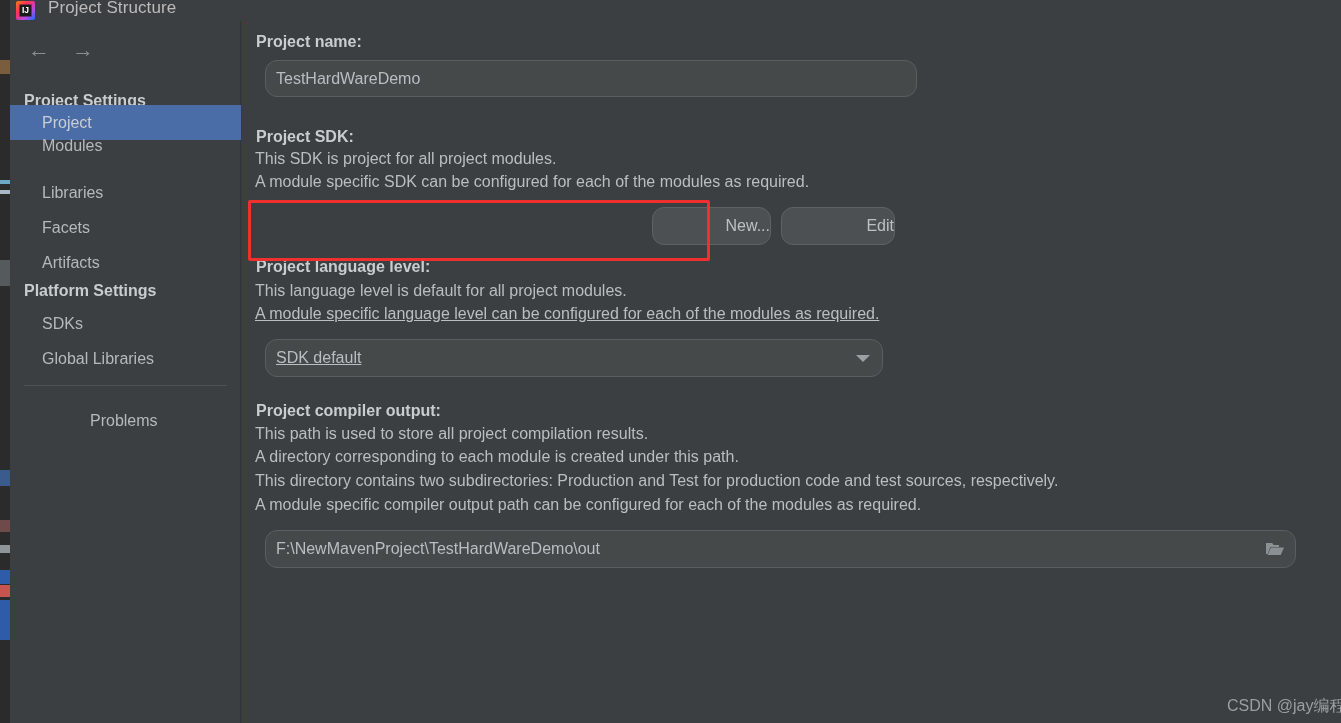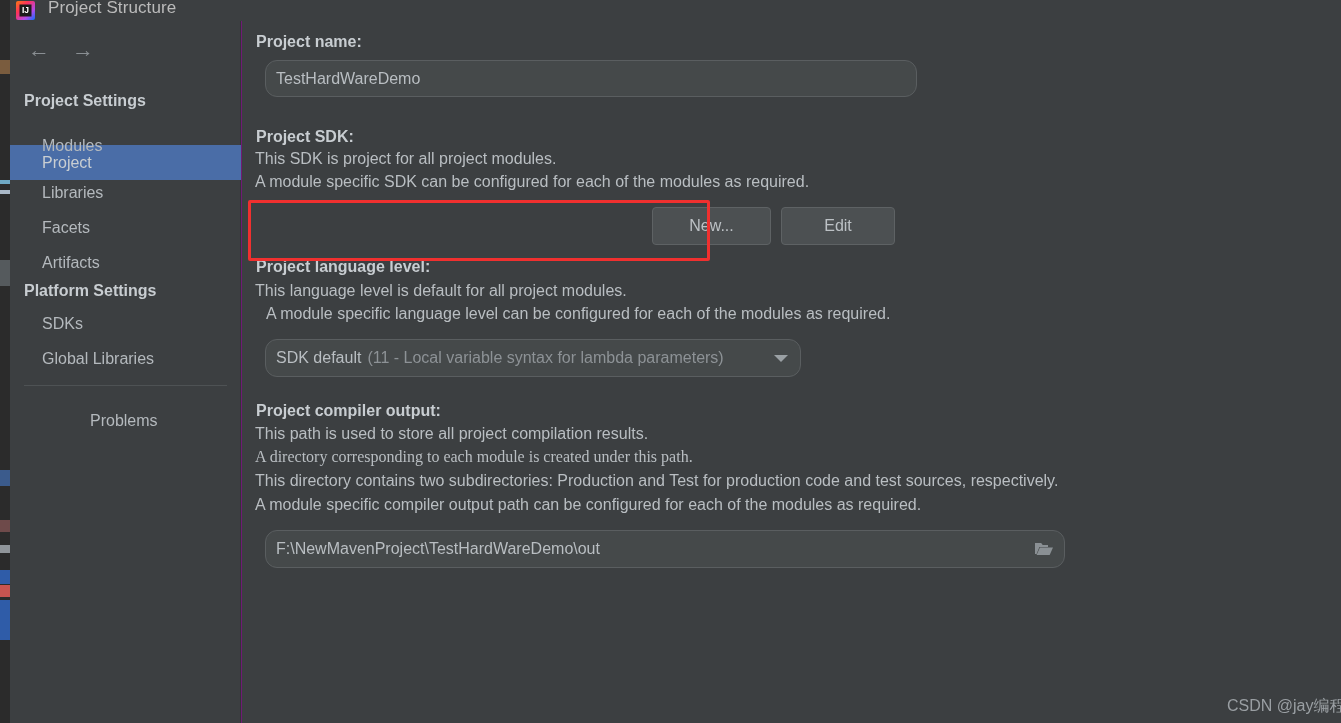--- a/index.html
+++ b/index.html
@@ -4,21 +4,21 @@
 <style>
   * { margin:0; padding:0; box-sizing:border-box; }
   html, body {
     width:1341px; height:723px;
     overflow:hidden;
     background:#3c3f41;
     font-family:"Liberation Sans", sans-serif;
     -webkit-font-smoothing:antialiased;
   }
 
-  #root { position:relative; width:1341px; height:723px; background:#701a75; }
+  #root { position:relative; width:1341px; height:723px; background:#7f1d1d; }
 
   
   .ide-sliver {
     position:absolute; left:0; top:0; width:10px; height:723px;
     background:#2b2b2b;
   }
   .ide-sliver .tick { position:absolute; left:0; width:10px; }
 
   
   .titlebar {
@@ -60,21 +60,20 @@
     position:absolute; left:0; width:231px; height:35px;
     display:flex; align-items:center;
     padding-left:32px;
     font-size:16px; color:#b4b9bd;
     white-space:nowrap;
     cursor:default;
   }
   .nav-item.selected {
     background:#4a6da7;
     color:#c9ced2;
-    margin-top:40px;
   }
   .sidebar-sep {
     position:absolute; left:14px; width:203px; height:1px;
     background:#4e5254;
   }
 
   
   .content { position:absolute; left:242px; top:21px; width:1099px; height:702px; background:#3c3f41; }
 
   .lbl-bold {
@@ -106,22 +105,22 @@
     border-right:7px solid transparent;
     border-top:7px solid #9aa0a4;
   }
 
   .muted { color:#8d9296; }
 
   .btn {
     position:absolute;
     background:#4c5052;
     border:1px solid #5e6264;
-    border-radius:4px;
-    display:flex; align-items:center; justify-content:center;
+    border-radius:12px;
+    display:flex; align-items:center; justify-content:flex-end;
     font-size:16px; color:#bcc1c5;
     white-space:nowrap;
     cursor:default;
   }
 
   
   .sdk-icon { position:absolute; left:10px; top:50%; margin-top:-9px; width:20px; height:18px; }
 
   .browse-icon { position:absolute; right:10px; top:50%; margin-top:-8px; width:20px; height:16px; }
 
@@ -231,35 +230,34 @@
 
     <div class="btn" style="left:410px; top:186px; width:119px; height:38px;">
       <span>New...</span>
     </div>
     <div class="btn" style="left:539px; top:186px; width:114px; height:38px;">
       <span>Edit</span>
     </div>
 
     <div class="lbl-bold" style="left:14px; top:237px;">Project language level:</div>
     <div class="lbl-desc" style="left:13px; top:261px;">This language level is default for all project modules.</div>
-    <div class="lbl-desc" style="left:24px; top:284px;">A module specific language level can be configured for each of the modules as required.</div>
-
-    <div class="field combo" style="left:23px; top:318px; width:536px; height:38px;">
+    <div class="lbl-desc" style="left:13px; top:284px;text-decoration:underline;">A module specific language level can be configured for each of the modules as required.</div>
+
+    <div class="field combo" style="left:23px; top:318px; width:618px; height:38px;text-decoration:underline;">
       <span>SDK default</span>
-      <span class="muted" style="margin-left:6px;">(11 - Local variable syntax for lambda parameters)</span>
       <span class="combo-arrow"></span>
     </div>
 
     <div class="lbl-bold" style="left:14px; top:381px;">Project compiler output:</div>
     <div class="lbl-desc" style="left:13px; top:404px;">This path is used to store all project compilation results.</div>
-    <div class="lbl-desc" style="left:13px; top:427px;font-family:Liberation Serif, serif;">A directory corresponding to each module is created under this path.</div>
+    <div class="lbl-desc" style="left:13px; top:427px;">A directory corresponding to each module is created under this path.</div>
     <div class="lbl-desc" style="left:13px; top:451px;">This directory contains two subdirectories: Production and Test for production code and test sources, respectively.</div>
     <div class="lbl-desc" style="left:13px; top:475px;">A module specific compiler output path can be configured for each of the modules as required.</div>
 
-    <div class="field" style="left:23px; top:509px; width:800px; height:38px; padding-right:16px;">
+    <div class="field" style="left:23px; top:509px; width:1031px; height:38px; padding-right:16px;">
       <span>F:\NewMavenProject\TestHardWareDemo\out</span>
       <span class="browse-icon">
         <svg width="20" height="16" viewBox="0 0 20 16">
           <path d="M1 2 h6.2 l1.5 2 H14 v2 H5.4 L2.6 13 H1 Z" fill="#8a9094"></path>
           <path d="M5.9 6.6 H19 l-3.3 7.4 H2.6 Z" fill="#8a9094"></path>
         </svg>
       </span>
     </div>
 
   </div>

